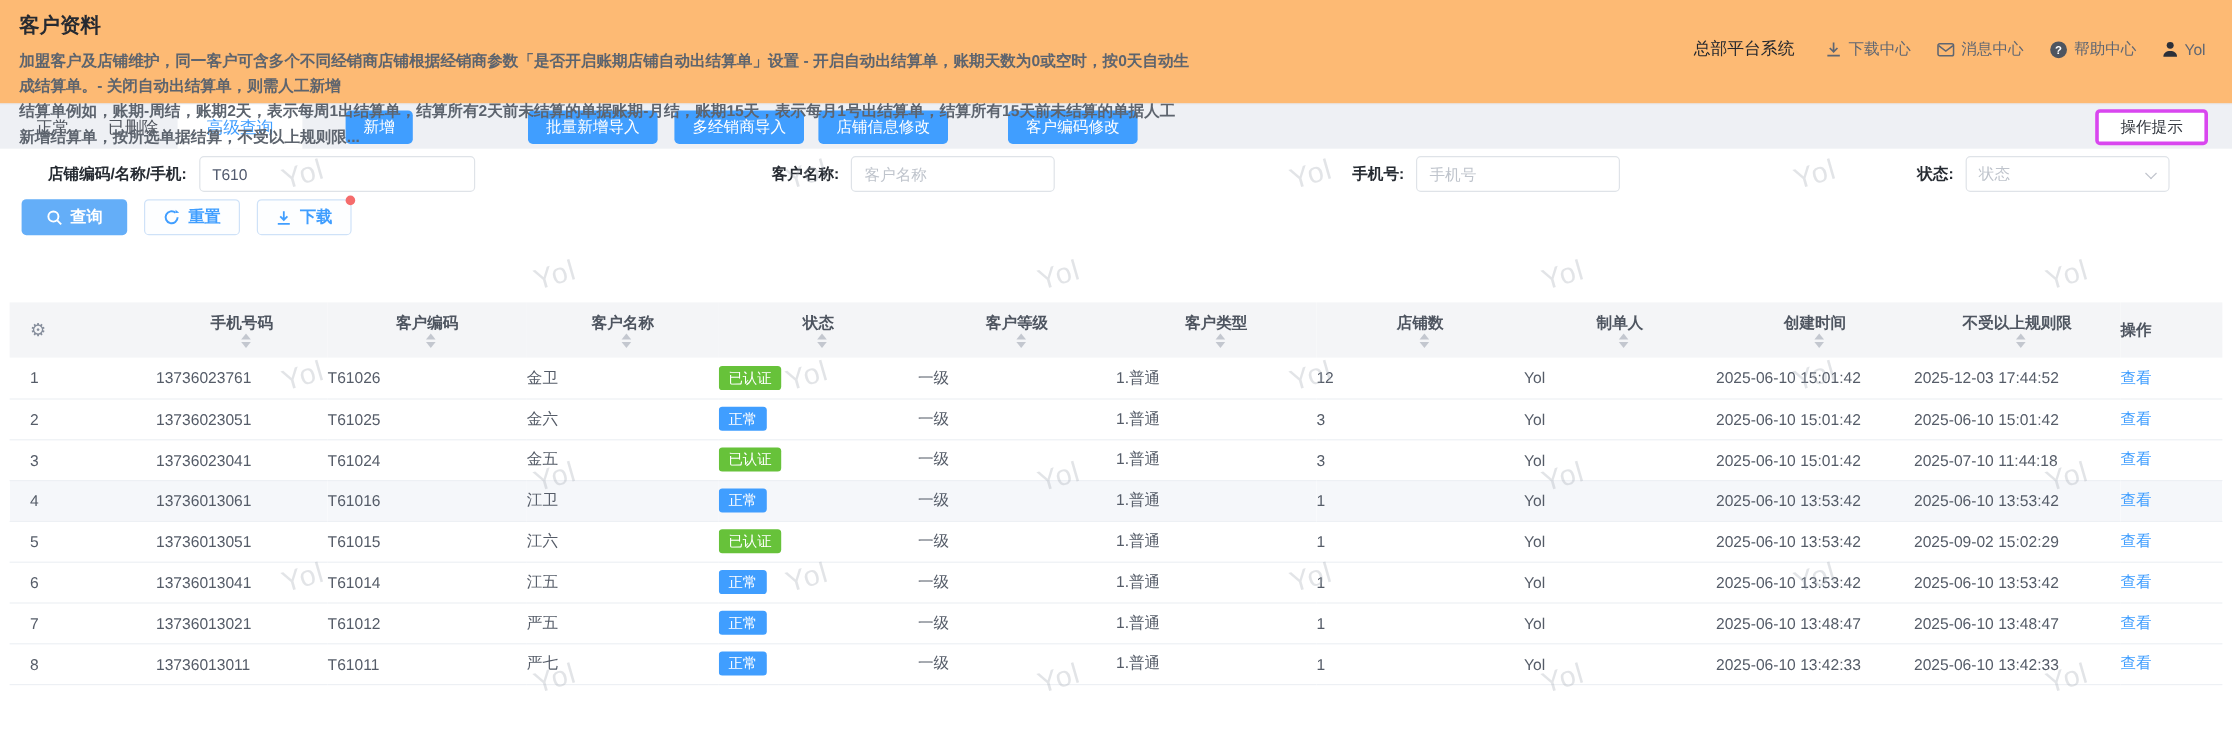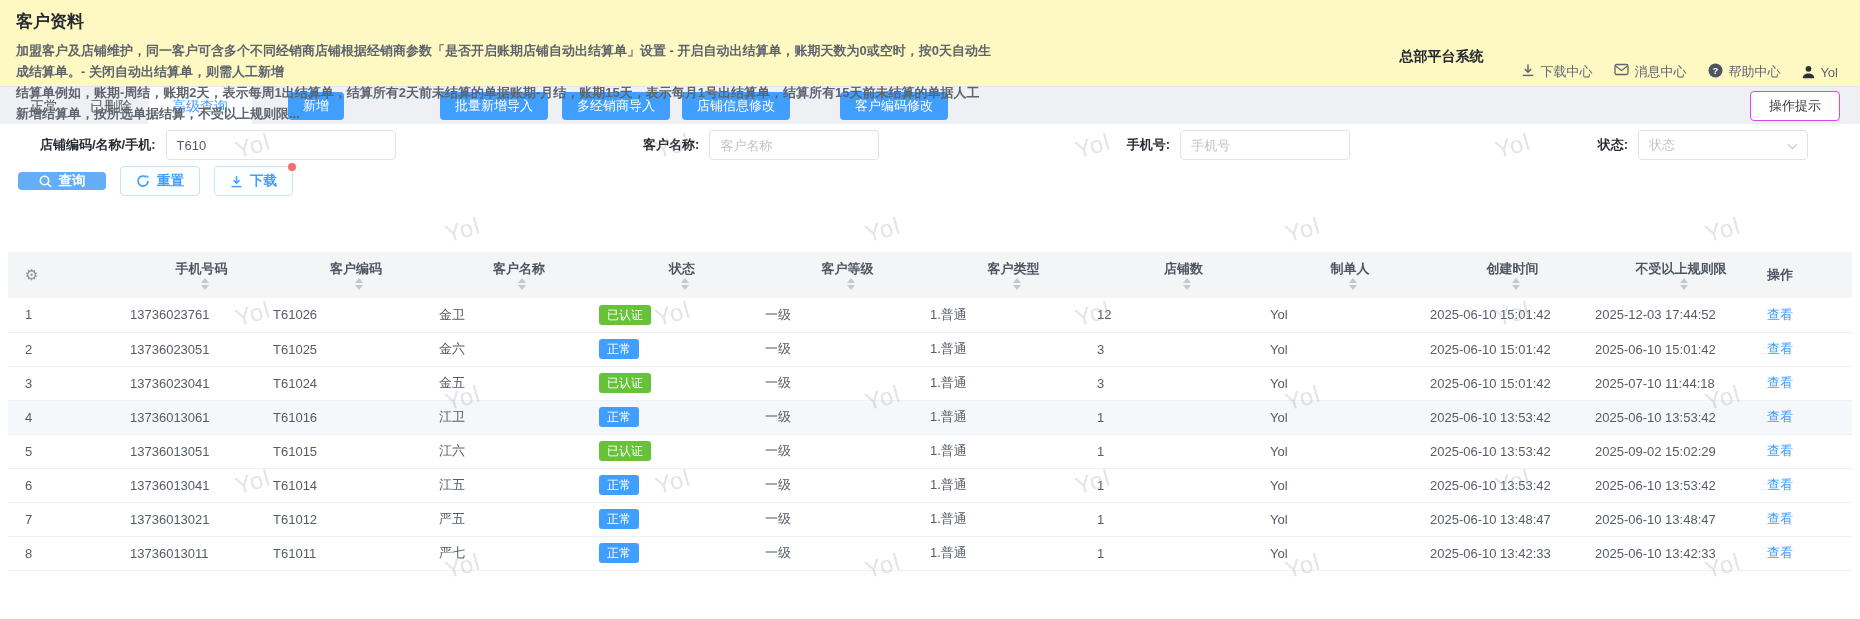--- a/index.html
+++ b/index.html
@@ -1,62 +1,62 @@
 <!DOCTYPE html>
 <html style="--primary: #409EFF; --primary-soft: #64AEF8; --success: #67C23A; --danger: #F56C6C; --link: #409EFF;"><head>
 <meta charset="utf-8">
 <style>
   * { box-sizing: border-box; margin: 0; padding: 0; }
   html,body { width:1860px; height:619px; overflow:hidden; background:#fff;
     font-family:"Liberation Sans","DejaVu Sans",sans-serif; }
   .page { position:relative; width:1860px; height:619px; }
 
   
-  .hd { position:relative; height:86px; padding:10px 20px 0 16px; background:#fef9c3; }
+  .hd { position:relative; height:86px; padding:10px 20px 0 16px; background:#fdba74; }
   .hd h1 { font-size:17px; font-weight:700; color:#262a31; margin-bottom:7px; }
   .hd .desc { font-size:13px; line-height:21px; font-weight:600; color:#5d646e; width:975px; }
   .topbar { position:absolute; right:22px; top:32px; display:flex; align-items:center; gap:22px;
     font-size:13px; color:#5f6672; white-space:nowrap; }
-  .sysname { font-size:14px; font-weight:700; color:#23272e; margin-right:16px; }
-  .tb-item { display:flex; align-items:flex-start; gap:5px; cursor:pointer; color:#5f6672;margin-top:31px; }
+  .sysname { font-size:14px; font-weight:400; color:#23272e; margin-right:4px; }
+  .tb-item { display:flex; align-items:center; gap:5px; cursor:pointer; color:#5f6672; }
   .tb-item svg { display:block; }
 
   
   .tabstrip { height:38px; background:#eef0f4; border-top:1px solid #e3e6ec;
     display:flex; align-items:stretch; padding-left:14px; }
   .tab { line-height:38px; padding:0 16px; font-size:14px; color:#50555e; cursor:pointer; }
   .tab.active { background:#fff; color:var(--primary,#409EFF); padding:0 24px; }
   .strip-btns { display:flex; align-items:center; flex:1; }
   .btn-blue { height:28px; padding:0 15px; border:none; border-radius:4px; cursor:pointer;
     background:var(--primary,#409EFF); color:#fff; font-size:13px;
     font-family:inherit; white-space:nowrap; }
   .ml-a{margin-left:36px} .ml-b{margin-left:96px} .ml-c{margin-left:14px}
   .ml-d{margin-left:12px} .ml-e{margin-left:50px}
   .btn-tips { height:30px; padding:0 18px; margin:auto 20px auto auto; cursor:pointer;
-    background:#fff; border:1px solid #d946ef; border-radius:4px; color:#32363e; font-size:13px;
+    background:#fff; border:3px solid #d946ef; border-radius:4px; color:#32363e; font-size:13px;
     font-family:inherit; }
 
   
   .filters { height:42px; display:flex; align-items:center; justify-content:space-between;
     padding:0 52px 0 40px; background:#fff; }
   .fgroup { display:flex; align-items:center; }
   .fgroup label { font-size:13px; font-weight:700; color:#272c33; margin-right:10px; white-space:nowrap; }
   .fgroup input { width:170px; height:30px; border:1px solid #dfe3e8; border-radius:4px;
     padding:0 10px; font-size:13px; color:#515a6e; outline:none; font-family:inherit; }
   .fgroup input.wide { width:230px; }
   .fgroup input::placeholder { color:#bfc4cc; }
   .selectbox { width:170px; height:30px; border:1px solid #dfe3e8; border-radius:4px;
     display:flex; align-items:center; padding:0 26px 0 10px; position:relative;
     font-size:13px; color:#bfc4cc; cursor:pointer; background:#fff; }
   .chev { position:absolute; right:11px; top:10px; width:7px; height:7px;
     border:solid #c0c4cc; border-width:0 1.5px 1.5px 0; transform:rotate(45deg); }
 
   
   .qrow { display:flex; align-items:center; gap:14px; padding-left:18px; height:30px; }
-  .btn-search { height:18px; min-width:88px; border:none; border-radius:4px; cursor:pointer;
+  .btn-search { height:30px; min-width:88px; border:none; border-radius:4px; cursor:pointer;
     background:var(--primary-soft,#64AEF8); color:#fff; font-size:13.5px; font-weight:700;
     display:flex; align-items:center; justify-content:center; gap:7px; font-family:inherit; }
   .btn-ghost { height:30px; padding:0 15px; border:1px solid #cfe2f8; border-radius:4px;
     background:#fdfeff; color:var(--primary,#409EFF); font-size:13.5px; font-weight:700;
     display:flex; align-items:center; gap:7px; cursor:pointer; position:relative; font-family:inherit; }
   .reddot { position:absolute; top:-4px; right:-4px; width:8px; height:8px; border-radius:50%;
     background:var(--danger,#F56C6C); }
 
   
   .twrap { margin:56px 8px 0 8px; }

